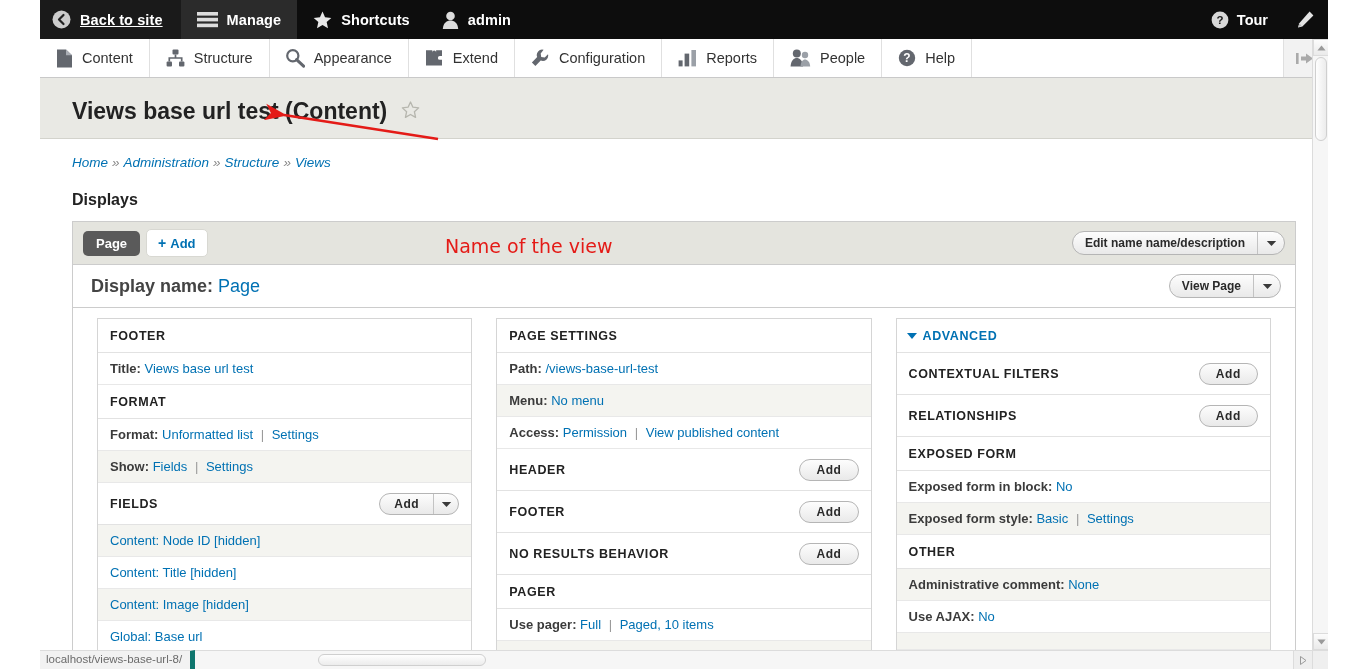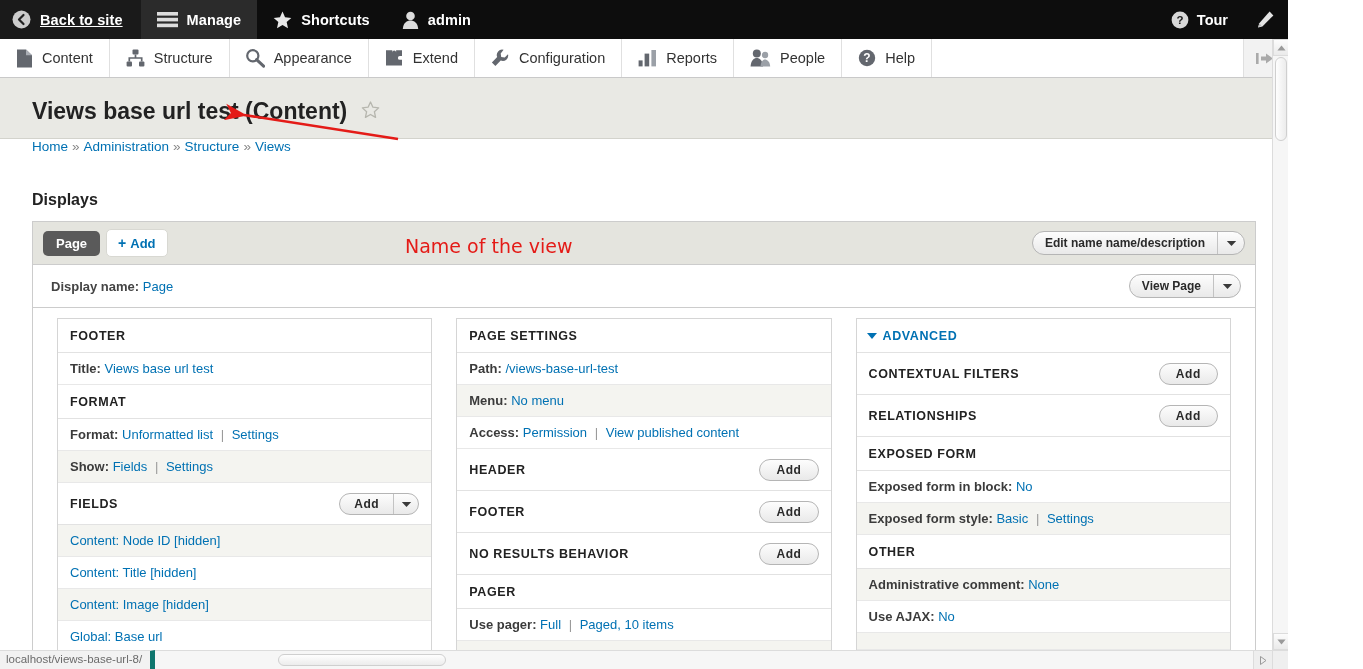--- a/index.html
+++ b/index.html
@@ -3,21 +3,21 @@
 <meta charset="utf-8">
 <style>
   * { box-sizing: border-box; }
   html, body {
     margin: 0; padding: 0;
     width: 1363px; height: 669px;
     overflow: hidden;
     font-family: "Liberation Sans", sans-serif;
     background: #fff;
   }
-  #viewport { position: relative; width: 1288px; height: 669px; overflow: hidden; background:#fff; }
+  #viewport { position: relative; width: 1288px; height: 669px; overflow: hidden; background:#fff;margin-left:40px; }
 
   
   .admin-bar {
     position: relative;
     height: 39px;
     background: #0d0d0d;
     display: flex;
     align-items: stretch;
     color: #fff;
   }
@@ -67,21 +67,21 @@
     padding: 20px 0 18px 32px;
     height: 61px;
   }
   .page-title {
     font-size: 23px; font-weight: bold; color: #222;
     display: inline-block; vertical-align: middle;
   }
   .star-ic { display:inline-block; margin-left: 9px; vertical-align: middle; }
 
   
-  .crumb-wrap { padding: 0 0 0 32px; height: 42px; }
+  .crumb-wrap { padding: 16px 0 0 32px; height: 42px; font-style: italic; }
   .crumb { font-size: 13.5px; color: #0071b3; }
   .crumb a { color: #0071b3; text-decoration: none; }
   .crumb .sep { color: #888; margin: 0 4px; }
 
   
   .displays-h { padding: 10px 0 0 32px; font-size: 16px; font-weight: bold; color: #222; }
 
   .view-edit {
     margin: 12px 32px 0 32px;
     border: 1px solid #ccc;
@@ -125,21 +125,21 @@
   .edit-name-btn { position:absolute; right: 10px; top: 9px; }
 
   
   .disp-name-row {
     display:flex; align-items:center; justify-content: space-between;
     padding: 11px 14px 11px 18px;
     border-bottom: 1px solid #ccc;
     background: #fff;
     height: 43px;
   }
-  .disp-name-label { font-size: 13px; color: #444; font-weight: bold; }
+  .disp-name-label { font-size: 18px; color: #444; font-weight: bold; }
   .disp-name-label .val { color: #0071b3; font-weight: normal; }
 
   
   .cols { display: flex; align-items: stretch; padding: 10px 12px 0 12px; gap: 0; }
   .col { width: 33.33%; padding: 0 12px; }
   .panel { border: 1px solid #d5d5d5; border-bottom: none; background: #fff; }
   .panel .grp-title {
     font-size: 12.5px; font-weight: bold; color: #222;
     letter-spacing: .6px;
     padding: 10px 12px 9px 12px;

